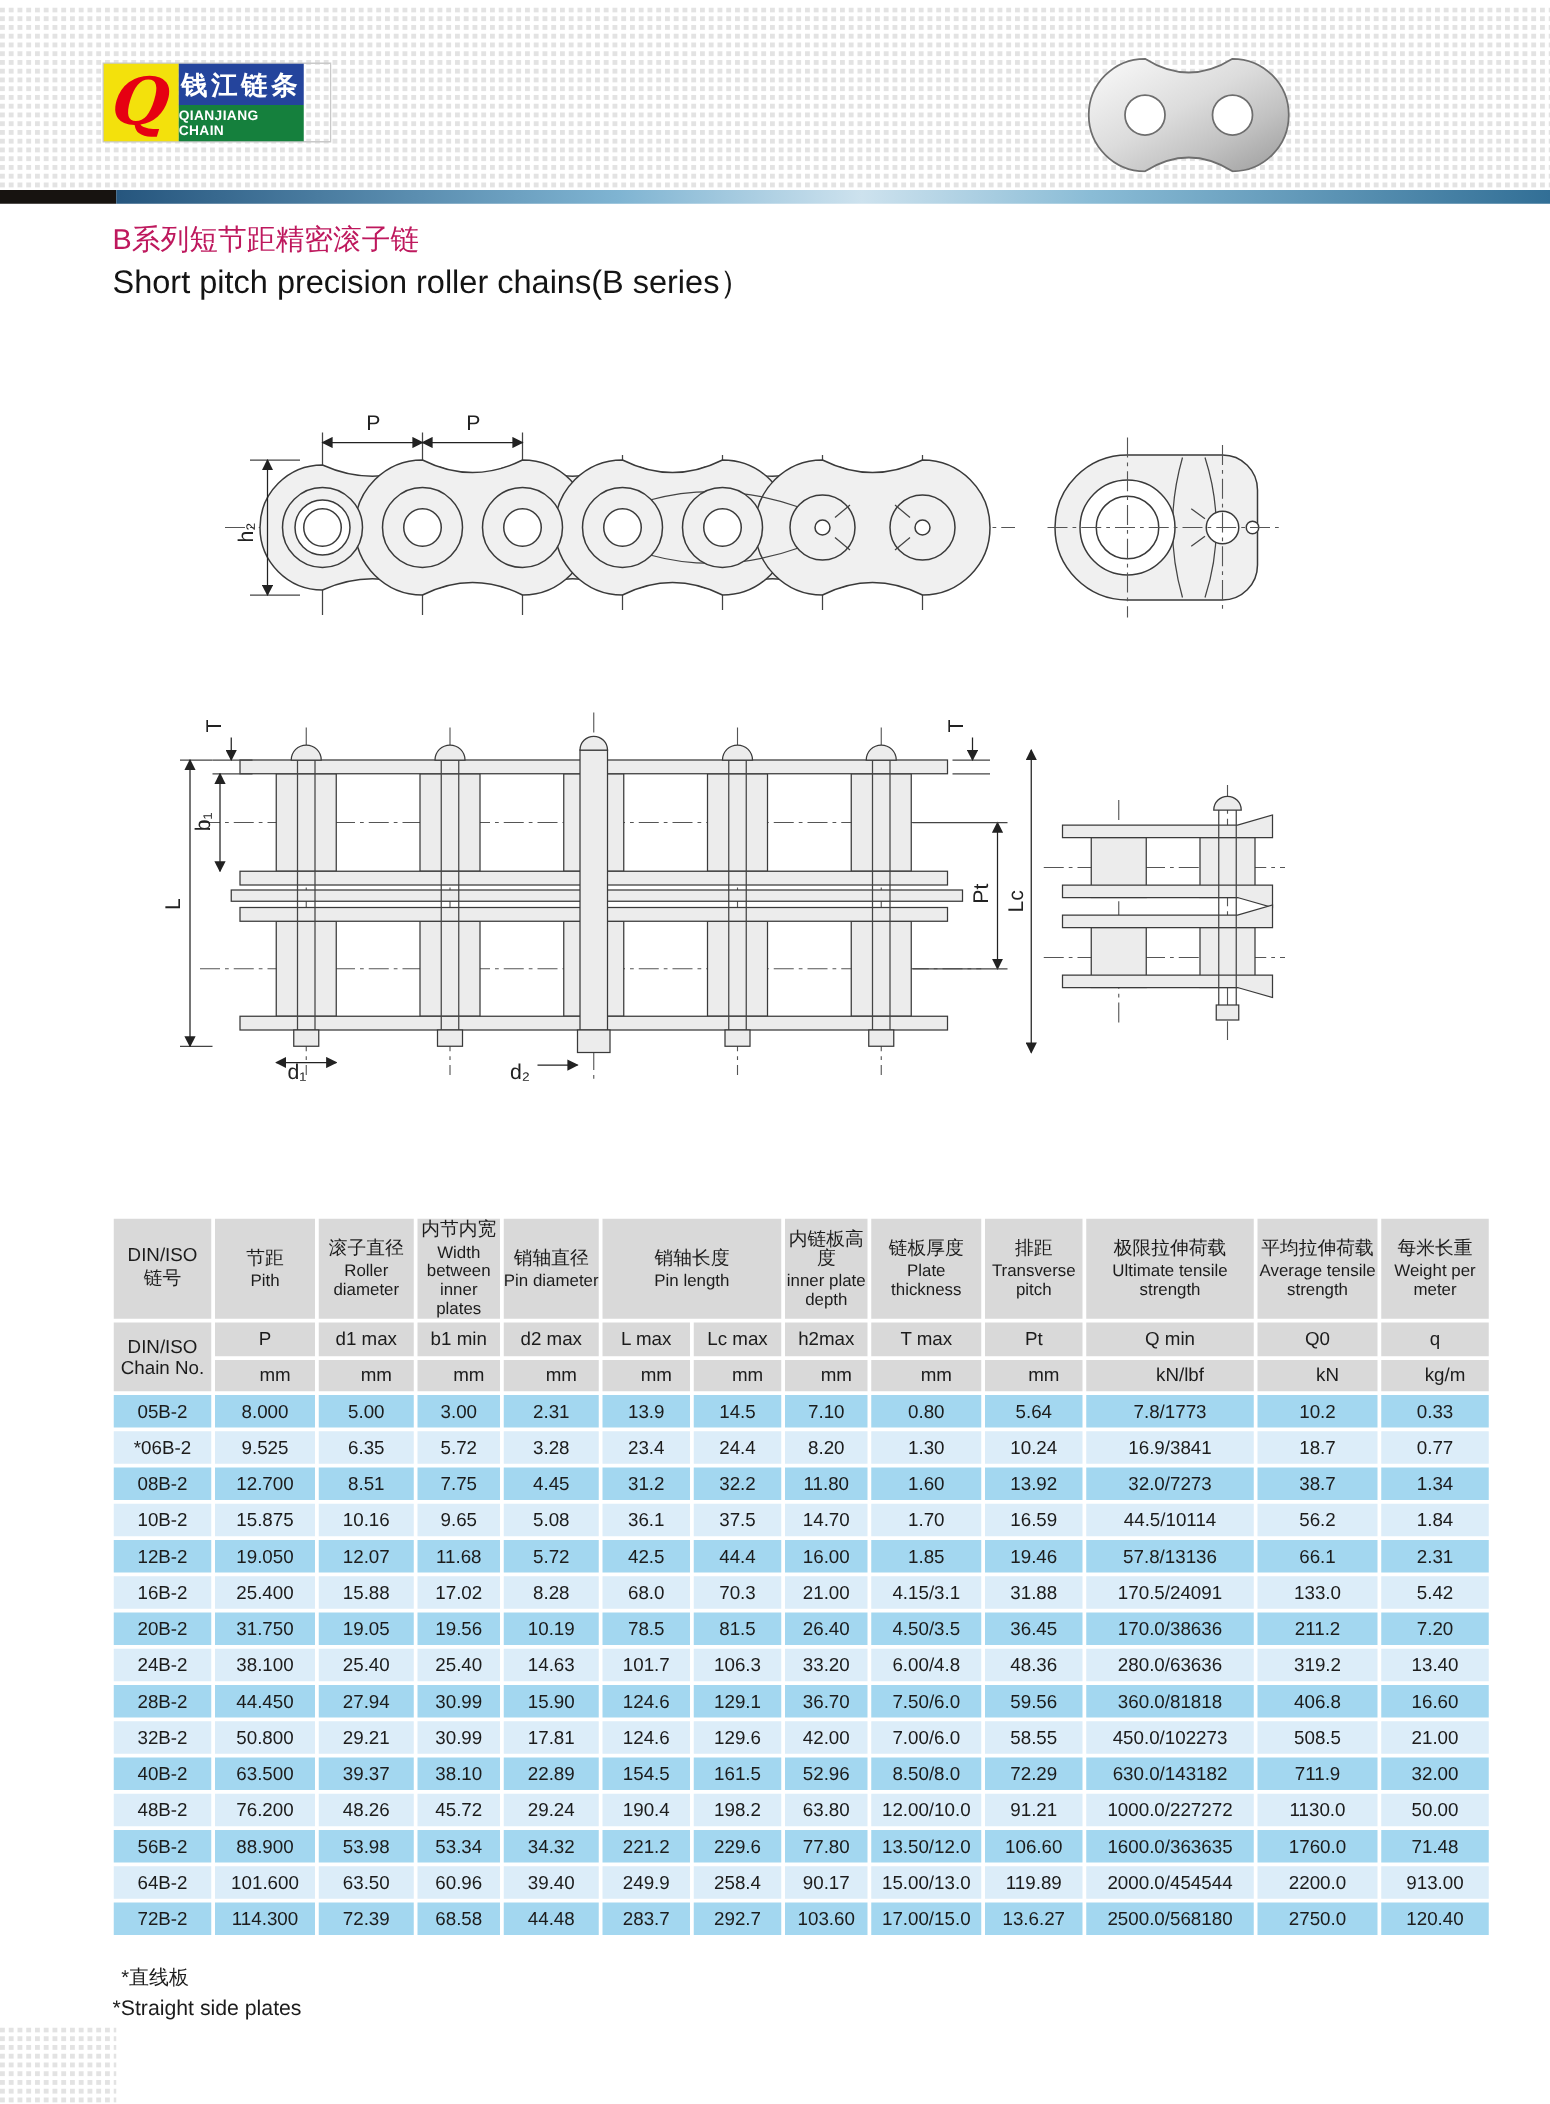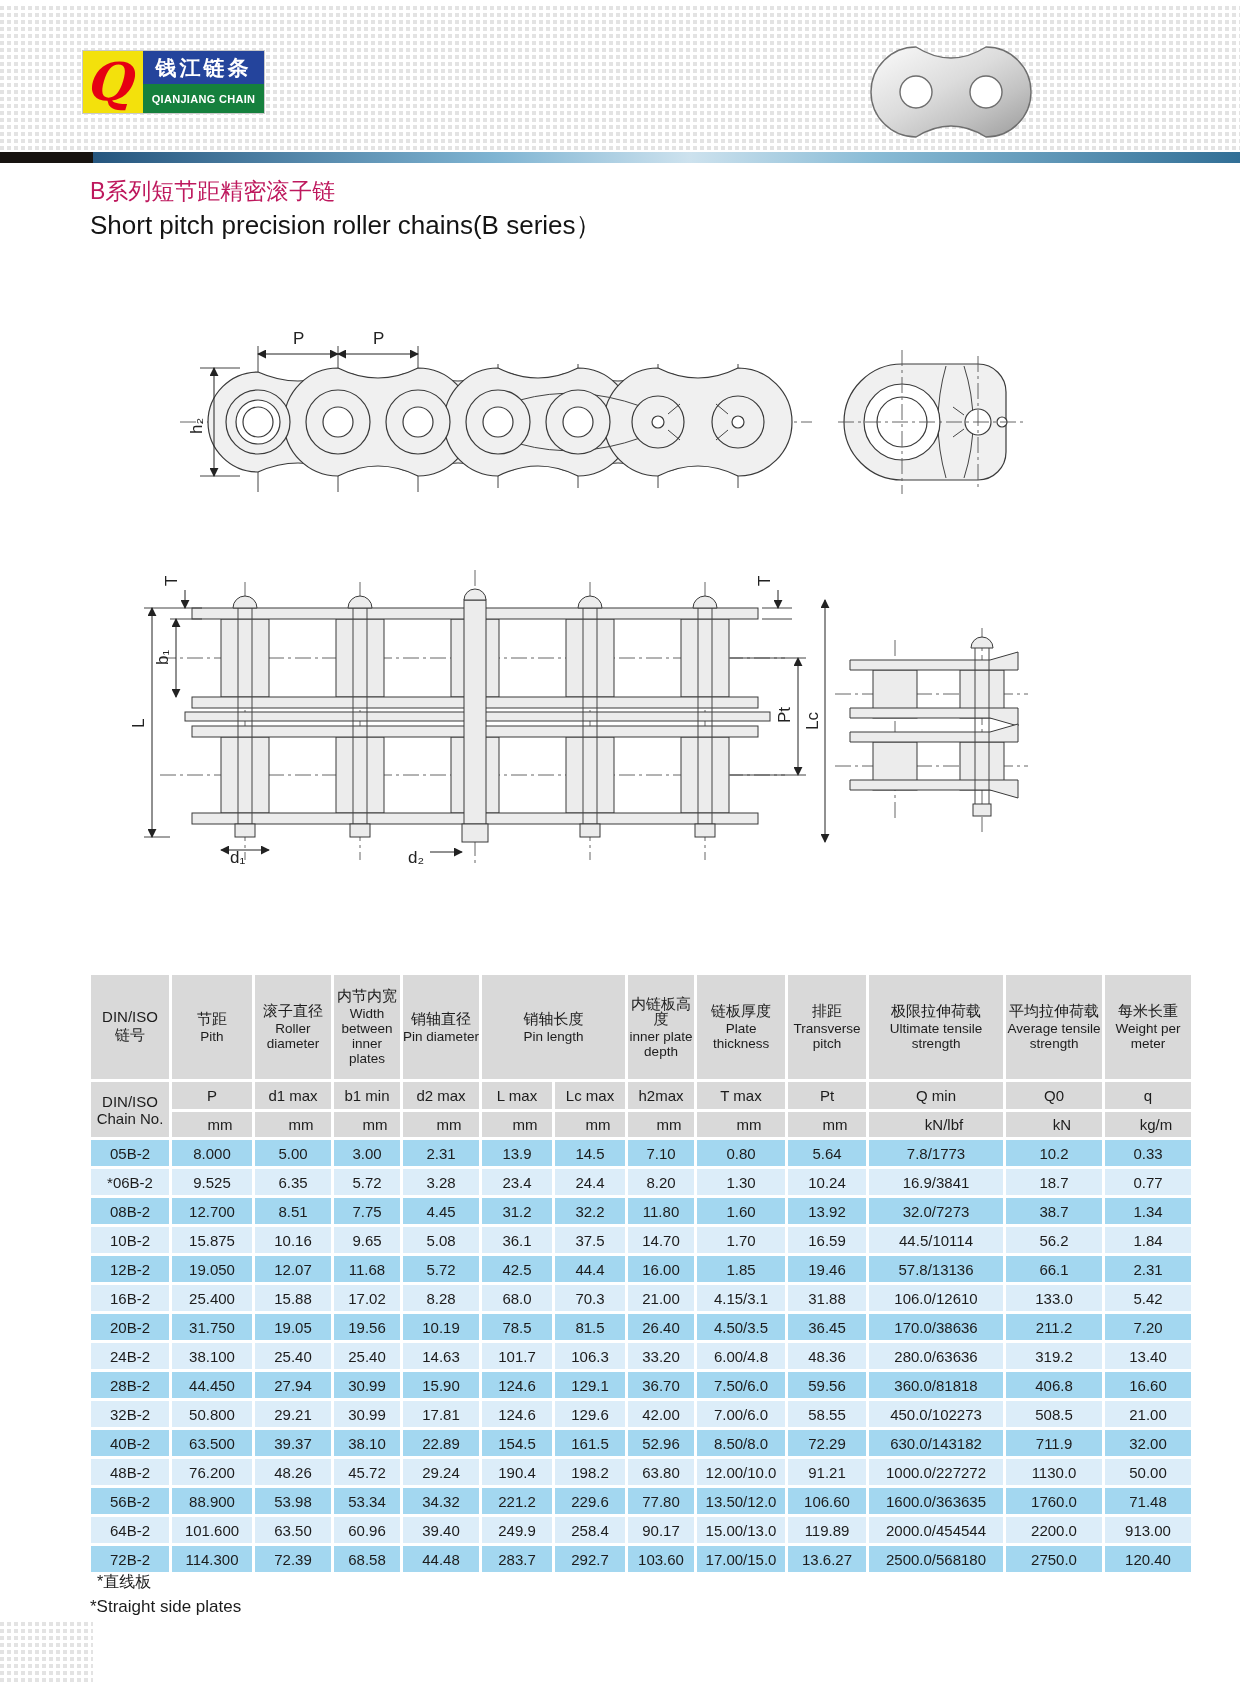--- a/index.html
+++ b/index.html
@@ -17,21 +17,21 @@
   .footer-pattern { position:absolute; left:0; top:1622px; width:93px; height:61px; }
 
   .bar-black { position:absolute; left:0; top:152px; width:93px; height:11px; background:#171310; }
   .bar-blue  { position:absolute; left:93px; top:152px; width:1147px; height:11px;
     background:linear-gradient(90deg,#26567e 0%,#7fb4d2 35%,#cde2ee 52%,#8abcd6 68%,#326f96 100%); }
 
   .logo { position:absolute; left:83px; top:51px; width:181px; height:62px; display:flex; box-shadow:0 0 0 1px #c9c9c9; }
   .logo-yellow { width:60px; height:62px; background:#f3e10c; display:flex; align-items:center; justify-content:center; }
   .logo-q { font-family:"DejaVu Serif","Liberation Serif",serif; font-style:italic; font-weight:bold;
     font-size:52px; line-height:1; color:#e60012; transform:skewX(-6deg); }
-  .logo-text { width:121px; height:62px; display:flex; flex-direction:column; }
+  .logo-text { width:100px; height:62px; display:flex; flex-direction:column; }
   .logo-cn { height:33px; background:#24449c; color:#fff; font-size:21px; font-weight:bold;
     letter-spacing:3px; display:flex; align-items:center; justify-content:center; }
   .logo-en { height:29px; background:#15803d; color:#fff; font-size:11px; font-weight:bold;
     display:flex; align-items:center; justify-content:center; letter-spacing:0.3px; }
 
   .title-cn { position:absolute; left:90px; top:176px; font-size:23px; color:#be185d; }
   .title-en { position:absolute; left:90px; top:208px; font-size:26px; color:#141414; }
 
   .plate-svg { position:absolute; left:870px; top:46px; }
   .draw1 { position:absolute; left:140px; top:322px; }
@@ -42,21 +42,21 @@
   .part  { stroke:#3a3a3a; stroke-width:1.2; fill:#f0f0f0; }
   .part2 { stroke:#3a3a3a; stroke-width:1; fill:#ececec; }
   .hole  { stroke:#3a3a3a; stroke-width:1.2; fill:#fff; }
   .cdash { stroke:#555; stroke-width:0.9; fill:none; stroke-dasharray:16 4 3 4; }
   .dim   { stroke:#222; stroke-width:1; fill:none; }
 
   .spec-table { position:absolute; left:88px; top:972px; width:1064px;
     border-collapse:separate; border-spacing:3px; table-layout:fixed; }
   .spec-table th, .spec-table td { text-align:center; vertical-align:middle; font-weight:normal; padding:0; overflow:hidden; }
   .spec-table thead th { background:#d9d9d9; }
-  .row1 th { height:104px; font-size:13.5px; line-height:15px; }
+  .row1 th { height:80px; font-size:13.5px; line-height:15px; }
   .hcn { font-size:15px; margin-bottom:3px; }
   .row2 th { height:27px; font-size:15px; }
   .row3 th { height:25px; font-size:15px;padding-left:16px; }
   .spec-table tbody td { height:26px; font-size:15px; }
   .spec-table tbody tr:nth-child(odd)  td { background:#a3d7f0; }
   .spec-table tbody tr:nth-child(even) td { background:#dcedf9; }
 
   .note-cn { position:absolute; left:97px; top:1572px; font-size:16px; }
   .note-en { position:absolute; left:90px; top:1597px; font-size:17px;text-align:right; }
 </style>
@@ -442,21 +442,21 @@
         <td>16B-2</td>
         <td>25.400</td>
         <td>15.88</td>
         <td>17.02</td>
         <td>8.28</td>
         <td>68.0</td>
         <td>70.3</td>
         <td>21.00</td>
         <td>4.15/3.1</td>
         <td>31.88</td>
-        <td>106.0/12610</td>
+        <td>170.5/24091</td>
         <td>133.0</td>
         <td>5.42</td>
       </tr>
       <tr>
         <td>20B-2</td>
         <td>31.750</td>
         <td>19.05</td>
         <td>19.56</td>
         <td>10.19</td>
         <td>78.5</td>

